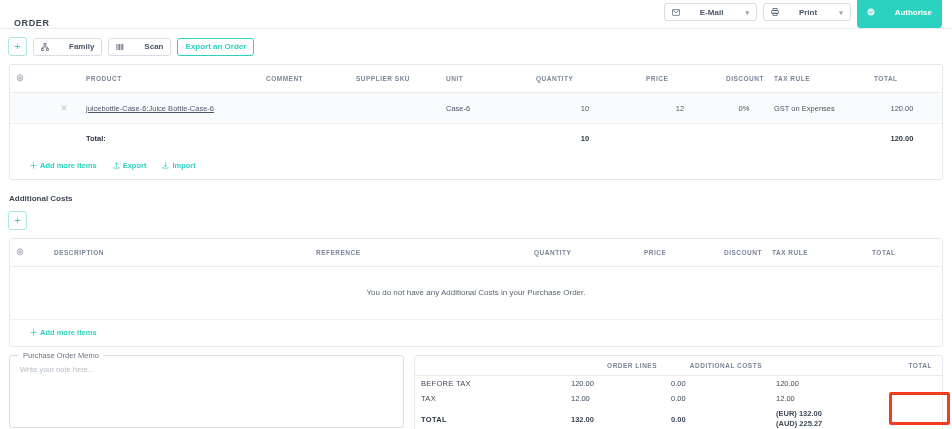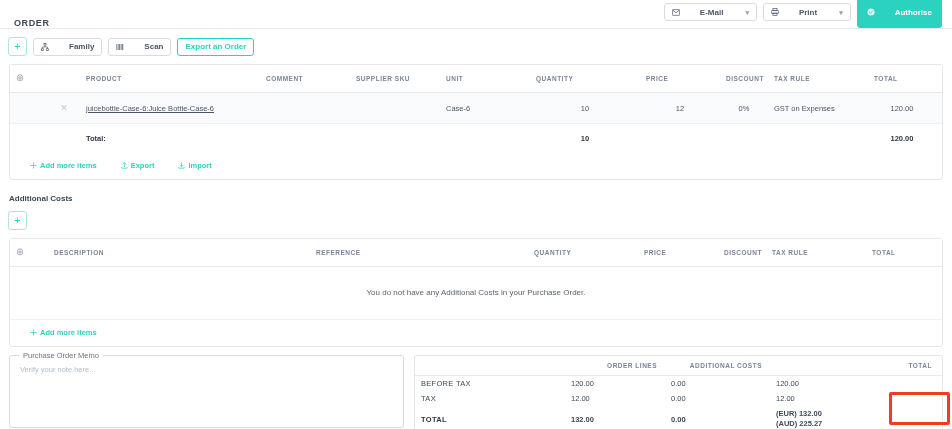--- a/index.html
+++ b/index.html
@@ -88,21 +88,21 @@
   .gearcol { width: 38px; }
 
   .prod-link {
     color: #4a5568; text-decoration: underline; cursor: pointer;
   }
   .x-icon {
     color: #c3c9d2; font-size: 9px; cursor: pointer; display: inline-block;
   }
 
   .card-footer {
-    display: flex; align-items: center; gap: 24px;
+    display: flex; align-items: center; gap: 16px;
     padding: 8px 10px 9px 20px;
   }
   .link-action {
     display: inline-flex; align-items: center; gap: 3px;
     color: #2bd2c0; font-size: 7.5px; font-weight: bold; cursor: pointer;
   }
 
   .empty-msg {
     text-align: center; font-size: 8px; color: #5a6472;
     padding: 21px 0 22px; background: #fff;
@@ -392,21 +392,21 @@
       </span>
       <span>Add more items</span>
     </span>
   </div>
 </div>
 
 <div class="bottom">
 
   <div class="memo-wrap">
     <span class="memo-legend">Purchase Order Memo</span>
-    <div class="memo-placeholder">Verify your note here...</div>
+    <div class="memo-placeholder">Write your note here...</div>
   </div>
 
   <div class="totals-card">
     <table class="totals">
       <colgroup>
         <col style="width:150px">
           <col style="width:100px">
           <col style="width:105px">
           <col>
       </colgroup>

